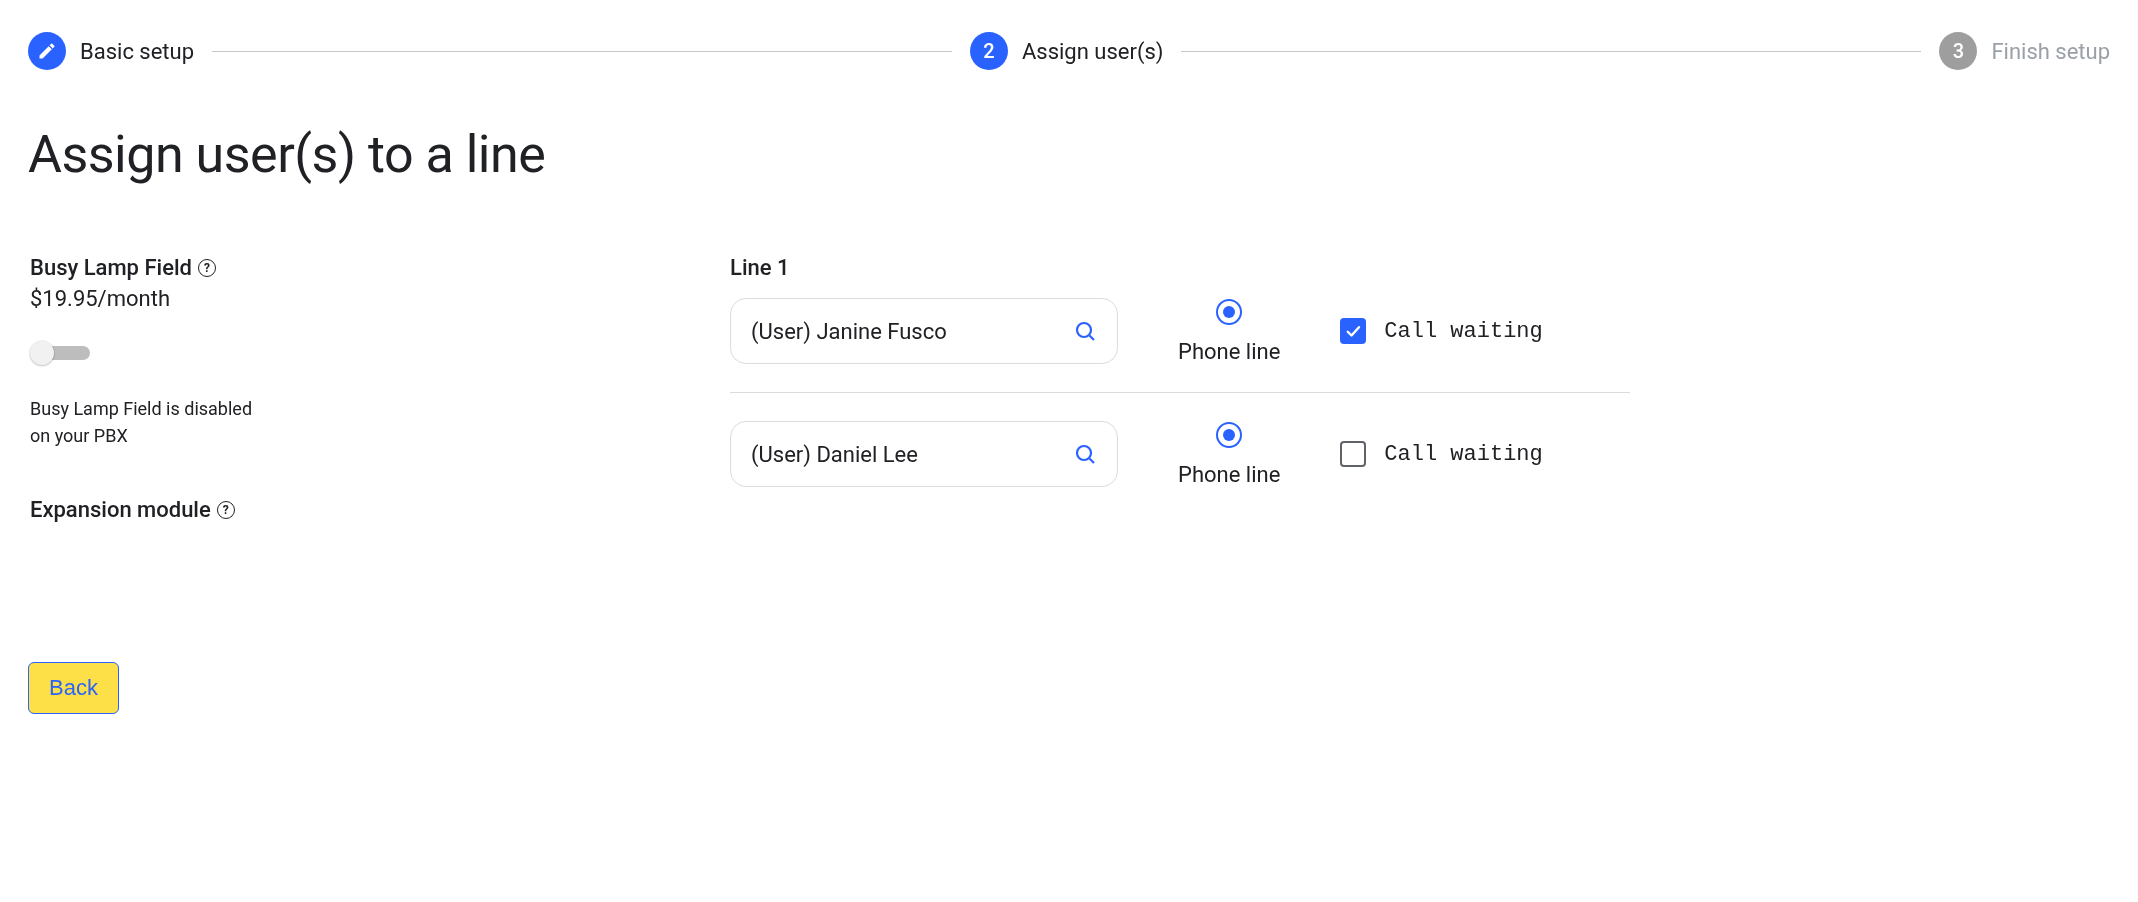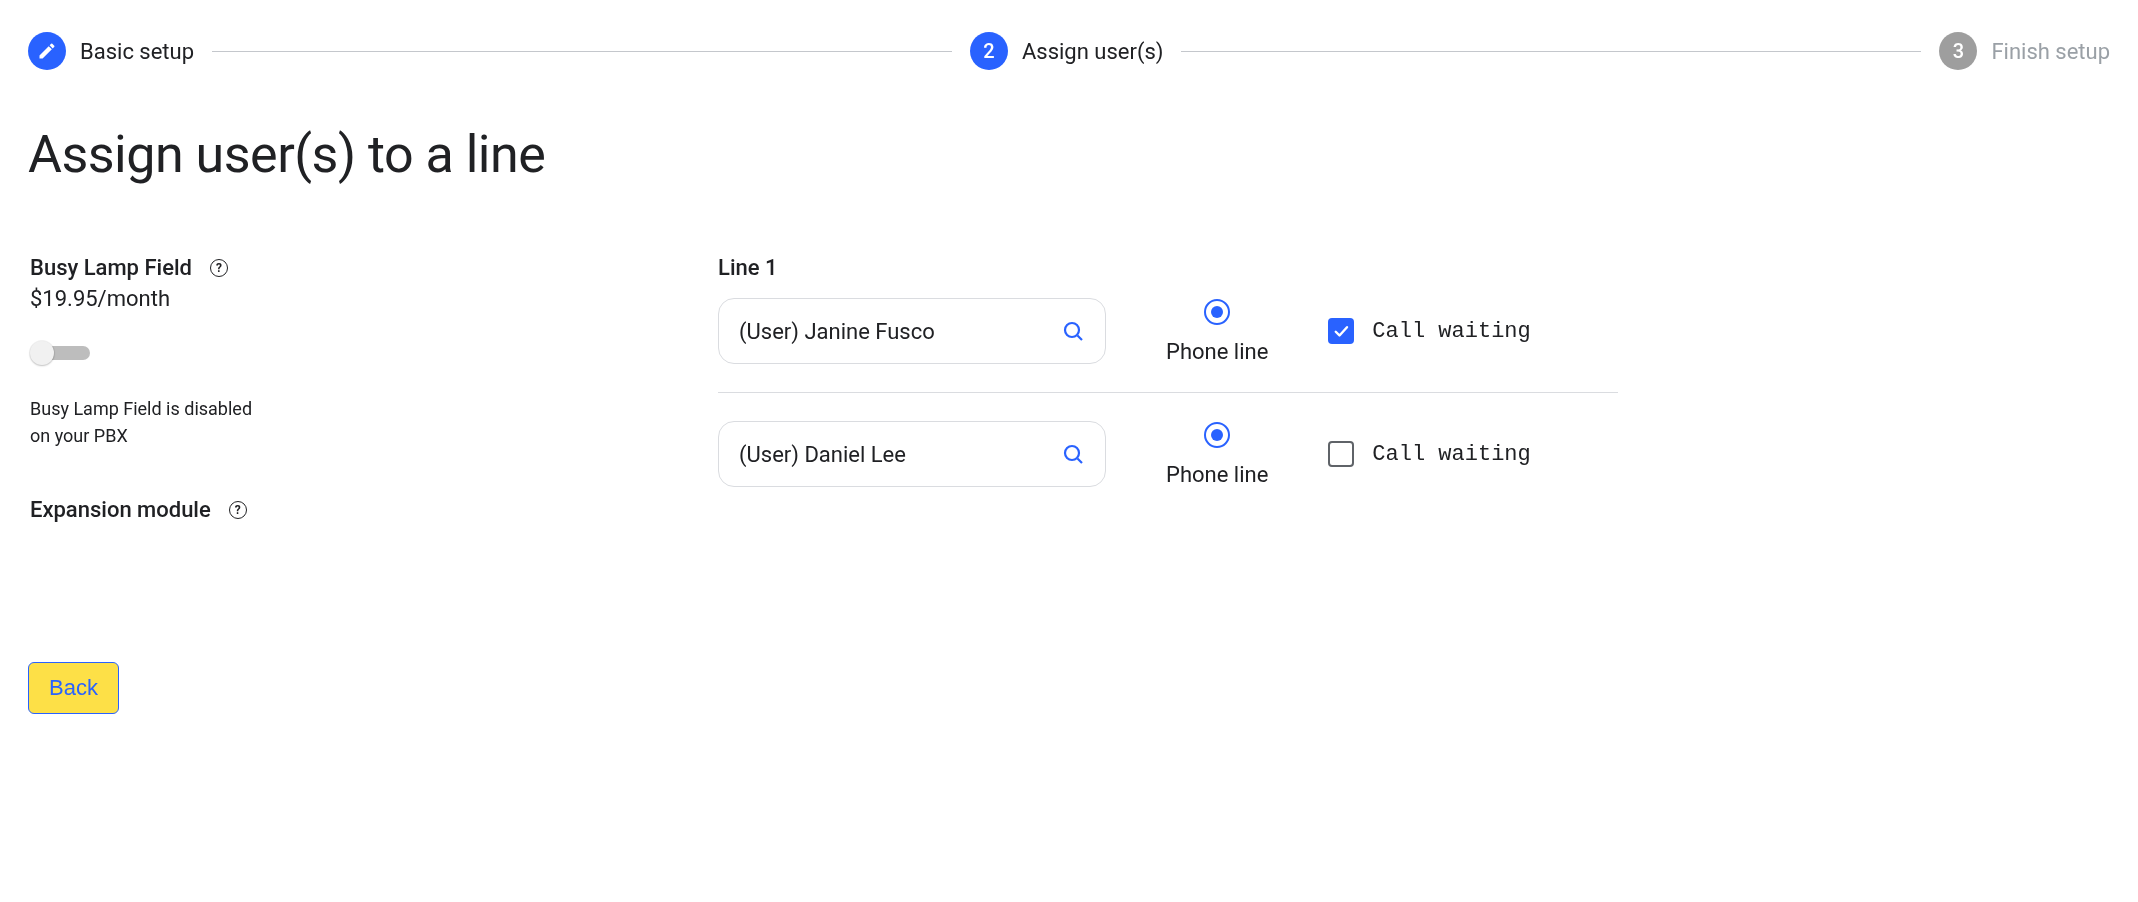--- a/index.html
+++ b/index.html
@@ -75,21 +75,21 @@
   }
   .left {
     padding-left: 2px;
   }
   .section-heading {
     font-size: 22px;
     font-weight: 500;
     margin: 0;
     display: inline-flex;
     align-items: center;
-    gap: 16px;
+    gap: 4px;
   }
   .help-icon {
     width: 18px;
     height: 18px;
     display: inline-flex;
     align-items: center;
     justify-content: center;
     border-radius: 50%;
     border: 1.5px solid var(--text-primary);
     font-size: 12px;
@@ -135,21 +135,21 @@
   }
   .section + .section { margin-top: 48px; }
   .para {
     font-size: 22px;
     line-height: 1.55;
     margin-top: 6px;
   }
   .link { color: var(--blue); cursor: pointer; }
 
   
-  .right { max-width: 900px; }
+  .right { max-width: 900px; margin-left: 12px; }
   .line-block { margin-bottom: 28px; }
   .line-label {
     font-size: 22px;
     font-weight: 500;
     margin-bottom: 18px;
   }
   .line-row {
     display: flex;
     align-items: center;
     gap: 60px;

